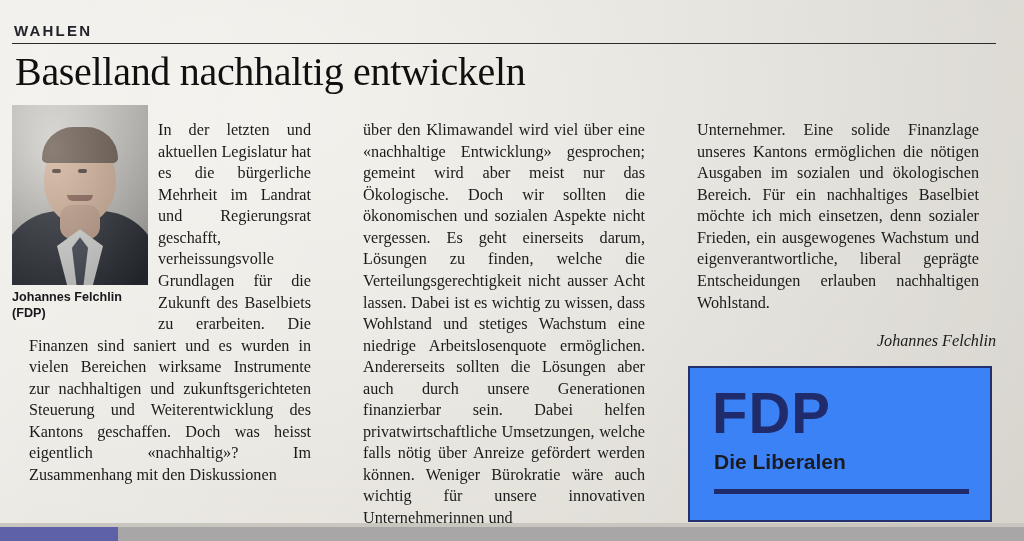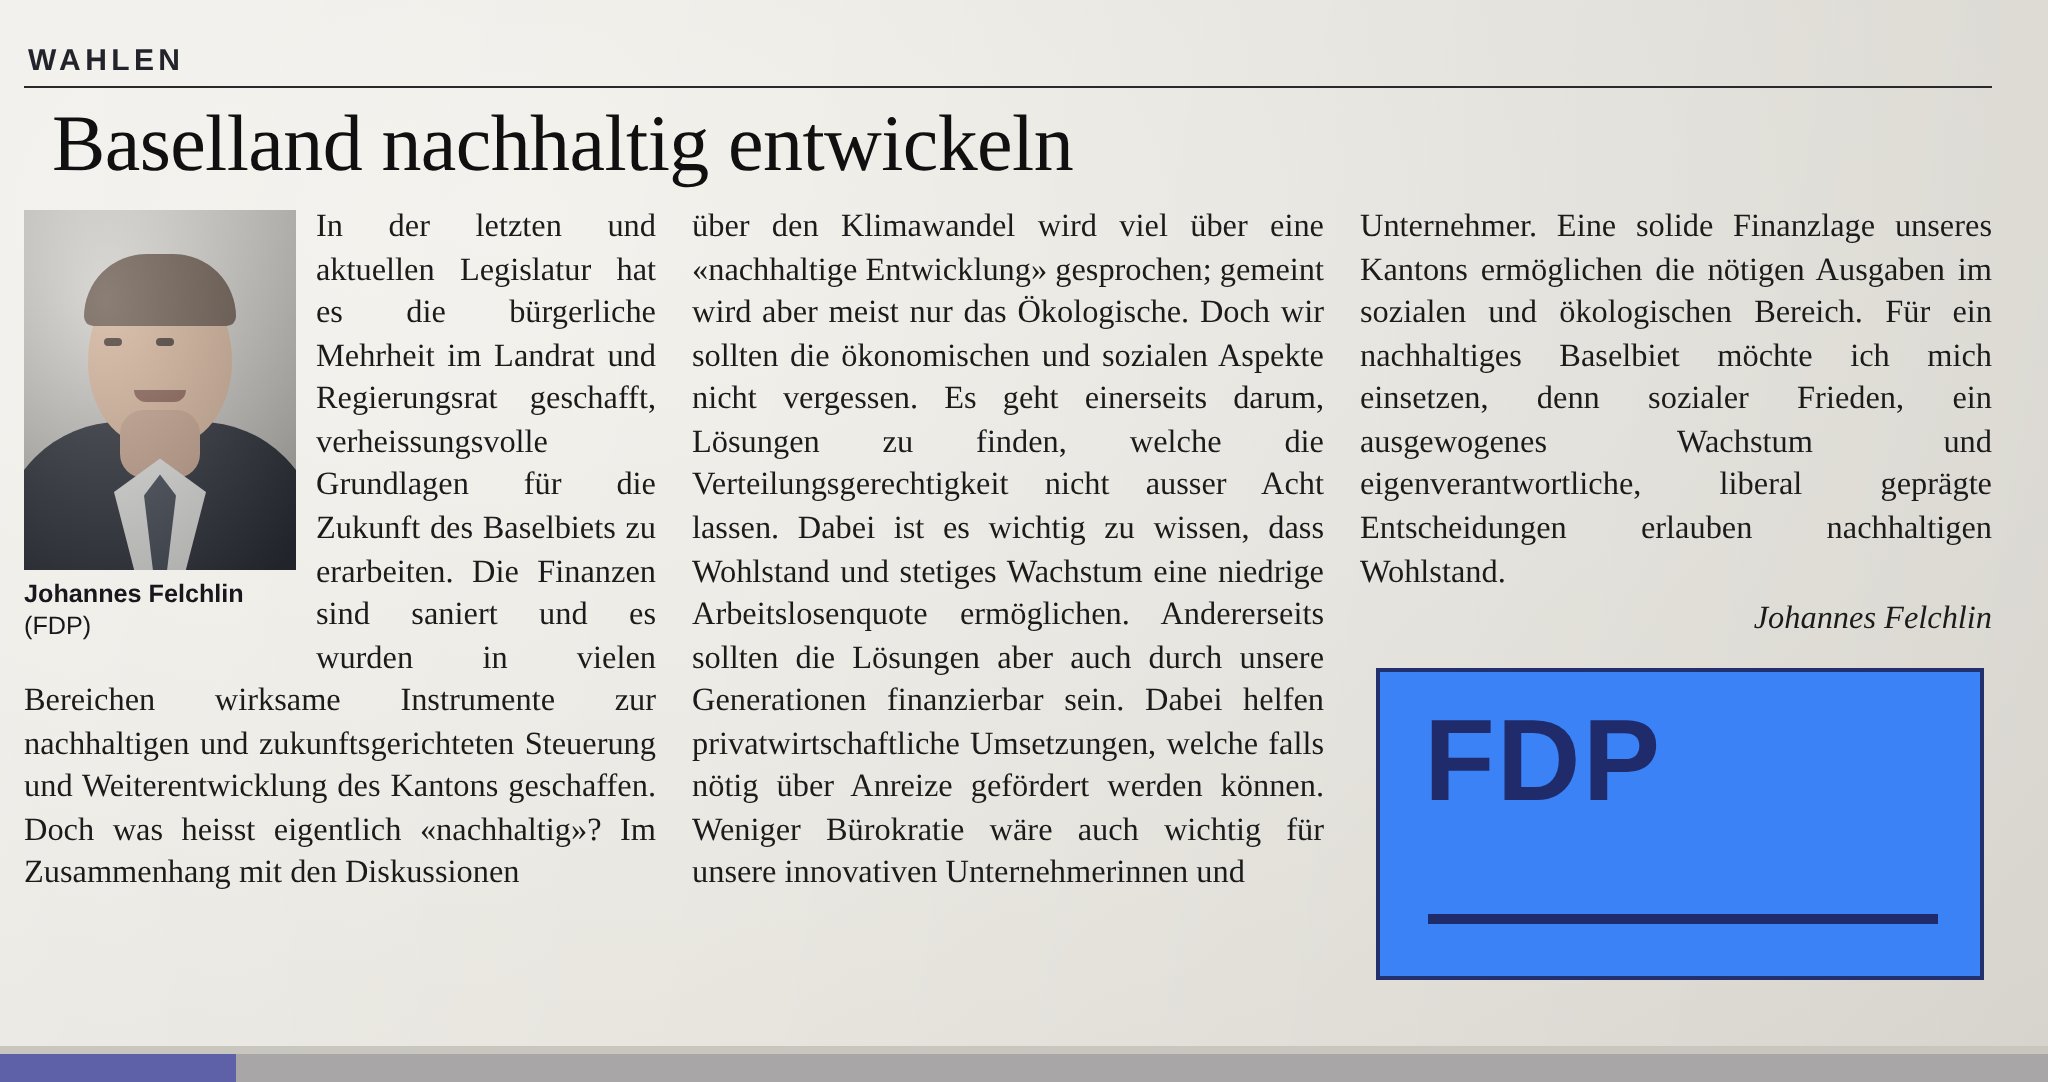--- a/index.html
+++ b/index.html
@@ -71,41 +71,41 @@
     border-top: 1.5px solid #2a2a2a;
     margin: 4px 2px 6px 2px;
     width: 984px;
   }
 
   .headline {
     font-family: "Liberation Serif", serif;
     font-weight: normal;
     font-size: 40px;
     line-height: 1.08;
-    margin: 4px 0 10px 16px;
+    margin: 4px 0 10px 5px;
     color: #101010;
     letter-spacing: -0.3px;
   }
 
   .cols {
     display: flex;
     gap: 18px;
     align-items: flex-start;
     padding: 0 2px;
   }
   .col {
     width: 316px;
     font-size: 16.2px;
     line-height: 1.33;
     text-align: justify;
     text-justify: inter-word;
     hyphens: auto;
   }
   .col p {
-    margin: 0;
+    margin: 17px;
   }
 
   
   .photo-block {
     float: left;
     width: 136px;
     margin: 2px 10px 2px 0;
   }
   .photo {
     width: 136px;
@@ -193,21 +193,21 @@
 
   .caption {
     font-family: "Liberation Sans", sans-serif;
     font-size: 12.6px;
     line-height: 1.25;
     font-weight: bold;
     margin-top: 5px;
     color: #17171c;
   }
   .caption .party {
-    font-weight: normal;
+    font-weight: bold;
   }
 
   .signature {
     text-align: right;
     font-style: italic;
     margin-top: 2px;
     line-height: 1.3;
   }
 
   
@@ -286,20 +286,21 @@
     </div>
 
     <div class="col">
       <p>Unternehmer. Eine solide Finanzlage unseres Kantons ermöglichen die nötigen Ausgaben im sozialen und ökologischen Bereich. Für ein nachhaltiges Baselbiet möchte ich mich einsetzen, denn sozialer Frieden, ein ausgewogenes Wachstum und eigenverantwortliche, liberal geprägte Entscheidungen erlauben nachhaltigen Wohlstand.</p>
       <div class="signature">
         <div>Johannes Felchlin</div>
       </div>
 
       <div class="logo-box">
         <div class="logo-fdp">FDP</div>
+        <div class="logo-sub">Die Liberalen</div>
         <div class="logo-rule"></div>
       </div>
     </div>
 
   </div>
 </div>
 
 <div class="bottom-strip"></div>
 
 </body></html>

